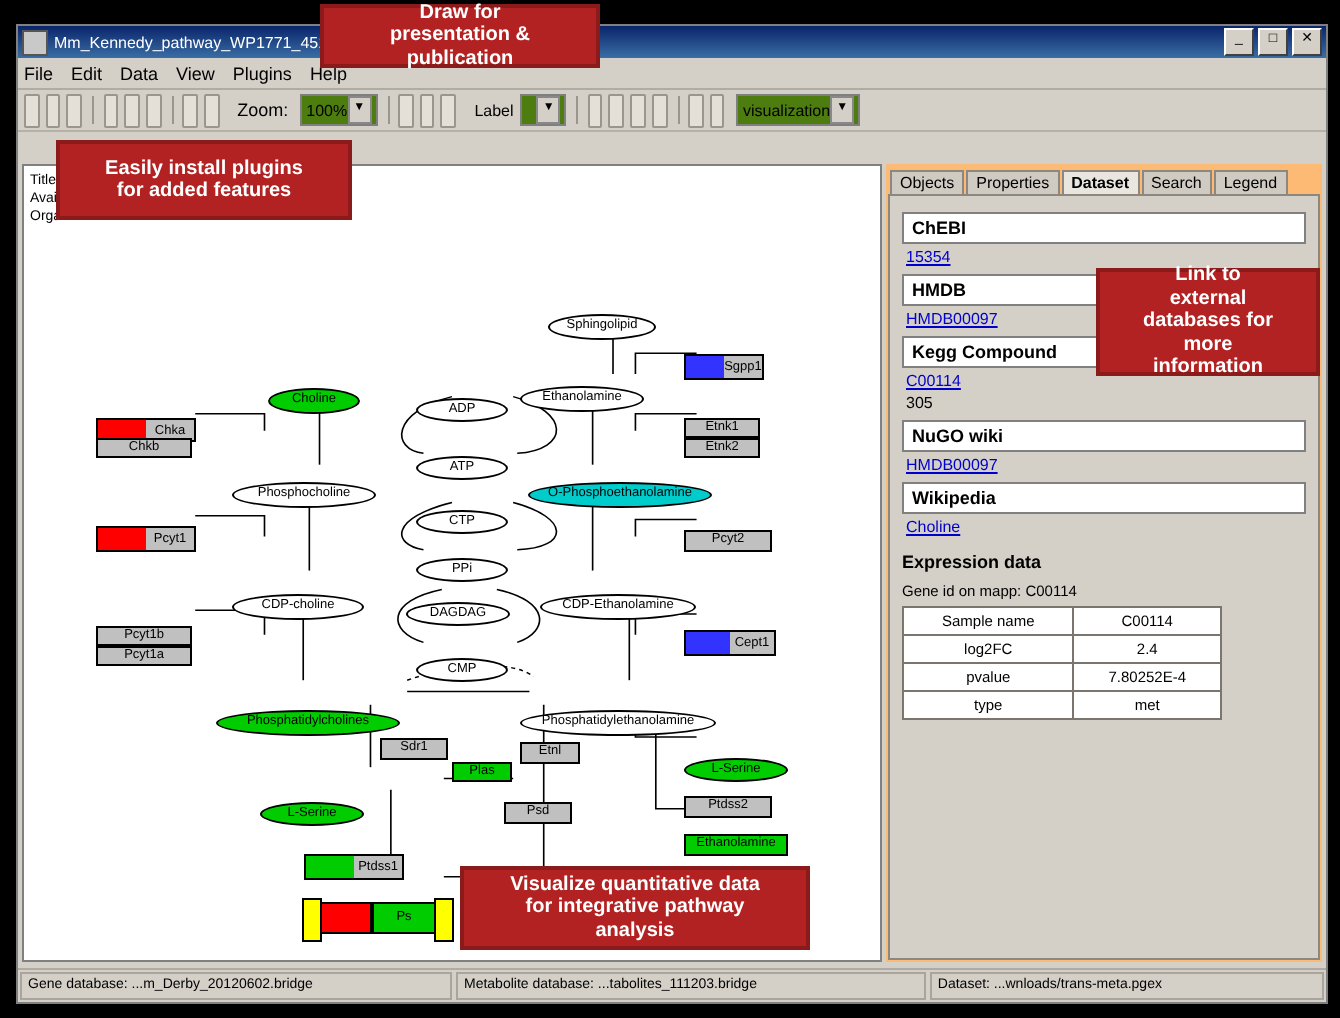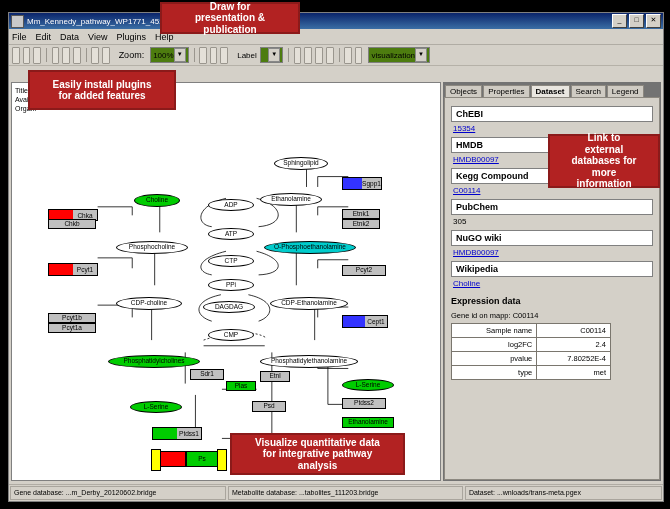--- a/index.html
+++ b/index.html
@@ -27,21 +27,21 @@
   .combo{height:14px;background:#4d7c0f;border:1px solid #7f7f7f;font-size:8px;display:flex;align-items:center;padding:0 2px;color:#000;}
   .combo .arrow{margin-left:auto;width:10px;height:12px;background:#d4d0c8;border:1px solid #888;font-size:6px;line-height:11px;text-align:center;}
   .combo.zoom{width:58px;}
   .combo.vis{width:72px;}
   .combo.label{width:46px;}
   .labeltag{font-size:8px;color:#000;margin-left:6px;}
 
   
   .main{position:absolute;left:0;top:67px;right:0;bottom:18px;display:flex;}
   .canvas{position:relative;flex:1;background:#fff;border:1px solid #808080;margin:2px;overflow:hidden;}
-  .sidepanel{width:218px;margin:2px 2px 2px 0;background:#737373;display:flex;flex-direction:column;}
+  .sidepanel{width:218px;margin:2px 2px 2px 0;background:#fdba74;display:flex;flex-direction:column;}
 
   
   .meta{position:absolute;left:3px;top:3px;font-size:7px;color:#000;line-height:9px;}
 
   
   .node{position:absolute;box-sizing:border-box;font-size:6.5px;line-height:1;display:flex;align-items:center;justify-content:center;color:#000;text-align:center;}
   .ell{border:1px solid #000;border-radius:50%;background:#fff;}
   .rect{border:1px solid #000;background:#c0c0c0;}
   .grn{background:#00cc00;}
   .red{background:#ff0000;}
@@ -57,21 +57,21 @@
   .tabs{display:flex;height:15px;align-items:flex-end;padding-left:2px;gap:1px;}
   .tab{font-size:8px;padding:1px 4px;background:#cfcbc3;border:1px solid #8c8880;border-bottom:none;color:#000;}
   .tab.active{background:#e9e6e0;font-weight:bold;}
   .panelbody{flex:1;background:#d4d0c8;border:1px solid #8c8880;margin:0 1px 1px 1px;padding:4px 6px;overflow:hidden;}
   .dbbox{background:#fff;border:1px solid #808080;font-size:9px;font-weight:bold;padding:2px 4px;margin-top:4px;}
   .dblink{color:#0000cc;text-decoration:underline;font-size:8px;margin:2px 0 0 2px;display:block;}
   .dbplain{font-size:8px;margin:2px 0 0 2px;display:block;color:#000;}
   .exptitle{font-size:9px;font-weight:bold;margin-top:8px;}
   .geneid{font-size:7.5px;margin-top:5px;color:#000;}
   table.expr{border-collapse:collapse;margin-top:3px;width:160px;}
-  table.expr td{border:1px solid #7a766e;background:#fff;font-size:7.5px;padding:2px 4px;text-align:right;color:#000;}
+  table.expr td{border:1px solid #7a766e;background:#fff;font-size:7.5px;padding:2px 4px;text-align:center;color:#000;}
 
   
   .status{position:absolute;left:0;bottom:0;width:100%;height:16px;background:#d4d0c8;border-top:1px solid #b0aca4;display:flex;align-items:center;}
   .status .cell{font-size:7px;color:#000;border:1px solid #a9a59d;height:12px;line-height:12px;margin:0 1px;padding:0 3px;background:#d4d0c8;white-space:nowrap;overflow:hidden;}
 
   
   .callout{position:absolute;background:#b22222;color:#fff;font-weight:bold;text-align:center;border:2px solid #8b1a1a;box-sizing:border-box;display:flex;align-items:center;justify-content:center;padding:3px 20px;line-height:1.15;}
 </style>
 </head>
 <body>
@@ -334,21 +334,20 @@
 
         <div class="dbbox">ChEBI</div>
         <a class="dblink">15354</a>
 
         <div class="dbbox">HMDB</div>
         <a class="dblink">HMDB00097</a>
 
         <div class="dbbox">Kegg Compound</div>
         <a class="dblink">C00114</a>
 
-        <div class="dbbox">PubChem</div>
         <span class="dbplain">305</span>
 
         <div class="dbbox">NuGO wiki</div>
         <a class="dblink">HMDB00097</a>
 
         <div class="dbbox">Wikipedia</div>
         <a class="dblink">Choline</a>
 
         <div class="exptitle">Expression data</div>
         <div class="geneid">Gene id on mapp: C00114</div>

